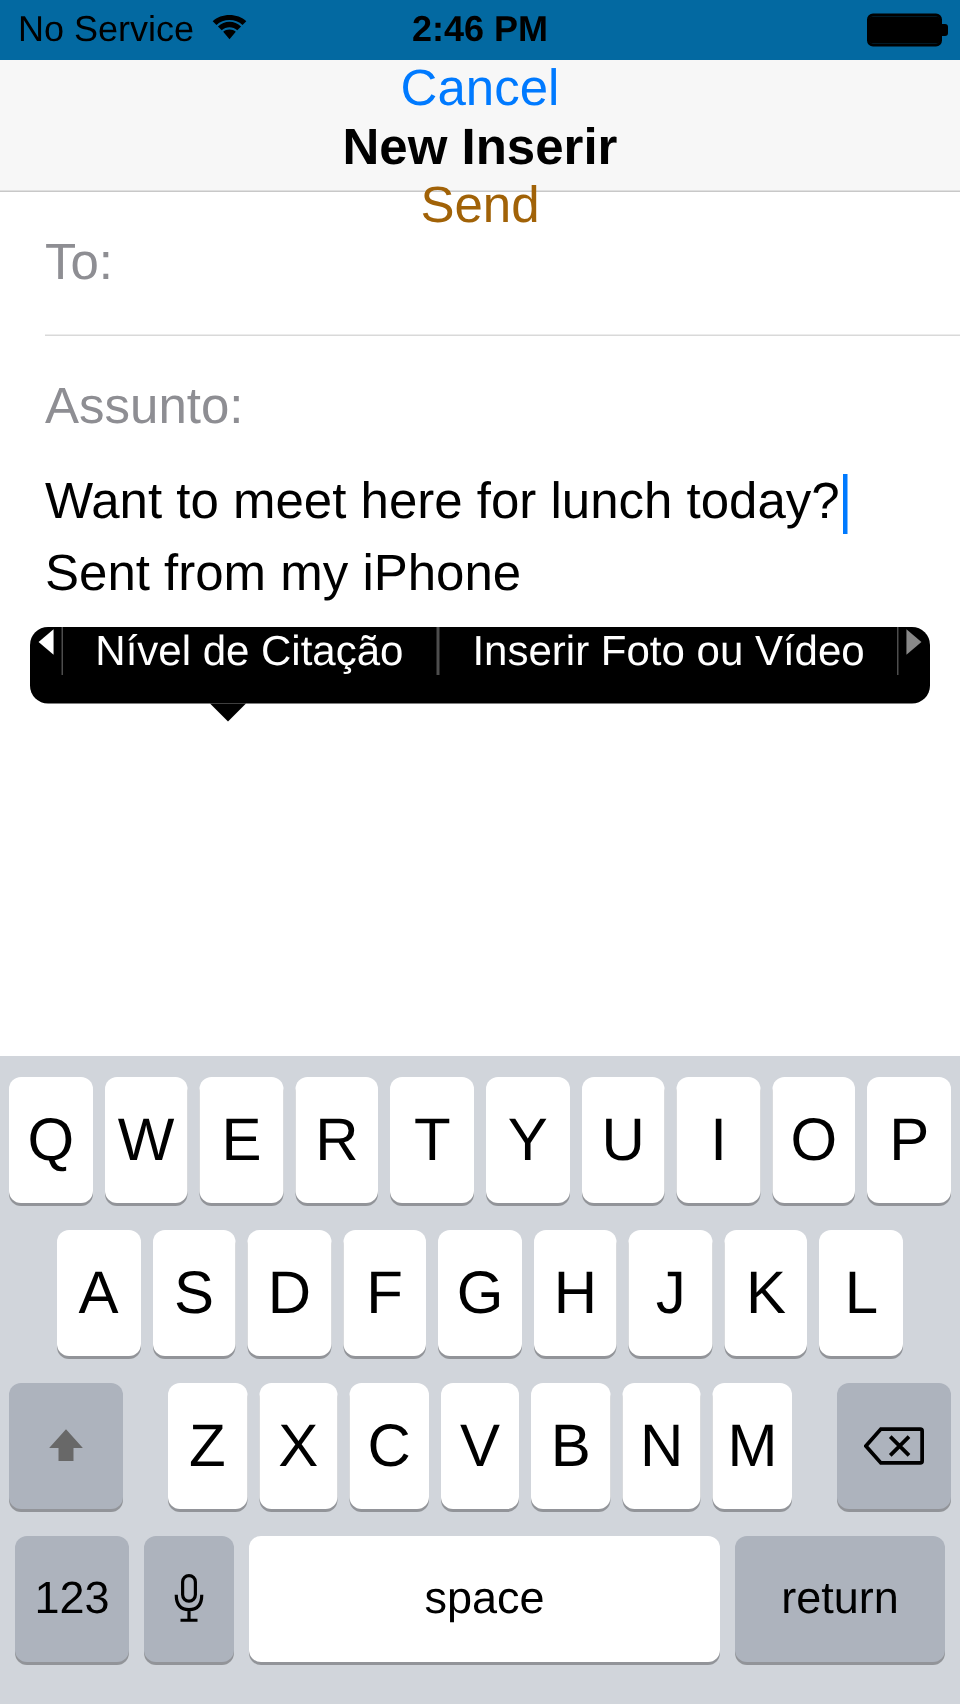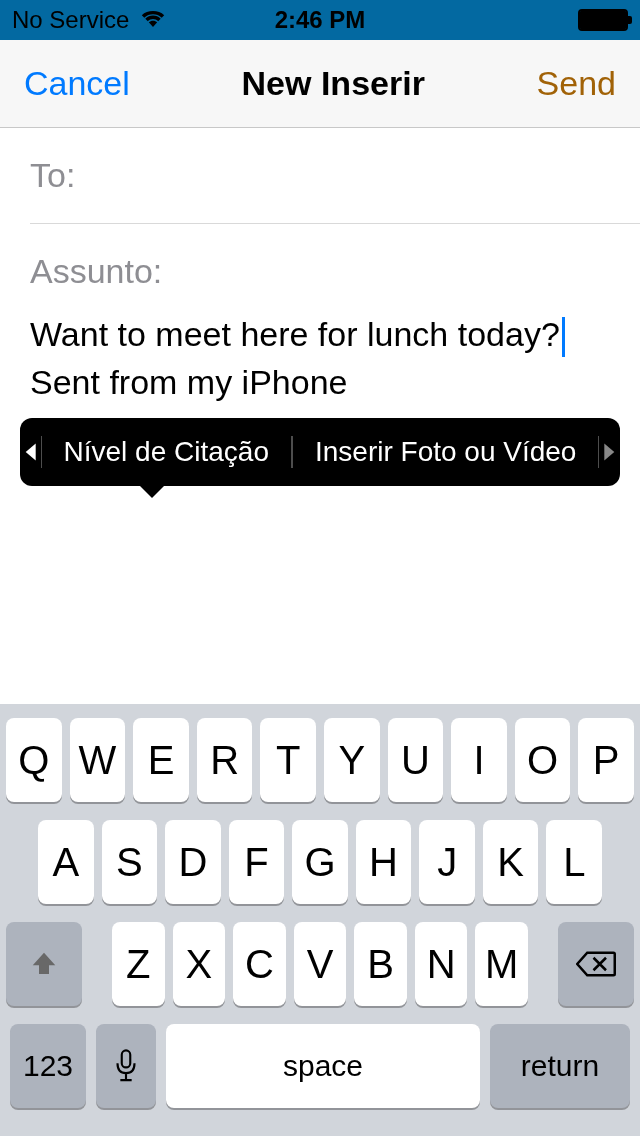--- a/index.html
+++ b/index.html
@@ -6,37 +6,37 @@
   html, body { width: 640px; height: 1136px; font-family: -apple-system, "Helvetica Neue", Helvetica, Arial, sans-serif; background: #fff; overflow: hidden; }
   .status-bar { height: 40px; display: flex; align-items: center; justify-content: space-between; padding: 0 12px; font-size: 24px; font-weight: 500; background: #0369a1; }
   .status-left { display: flex; align-items: center; gap: 10px; }
   .status-center { position: absolute; left: 0; right: 0; text-align: center; font-weight: 600; pointer-events: none; }
   .status-right { display: flex; align-items: center; }
   .wifi-icon svg { width: 28px; height: 20px; }
   .battery { width: 50px; height: 22px; border: 2px solid #000; border-radius: 4px; position: relative; }
   .battery::after { content: ""; position: absolute; right: -6px; top: 5px; width: 4px; height: 8px; background: #000; border-radius: 0 2px 2px 0; }
   .battery-fill { background: #000; height: 100%; width: 100%; border-radius: 1px; }
 
-  .nav-bar { height: 88px; display: flex; align-items: center; justify-content: space-between; padding: 0 24px; background: #f7f7f7; border-bottom: 1px solid #c8c8c8; }
+  .nav-bar { height: 88px; display: flex; align-items: center; justify-content: space-between; padding: 0 24px; background: #f7f7f7; border-bottom: 1px solid #c8c8c8; flex-direction: column; }
   .nav-cancel { color: #007aff; font-size: 34px; font-weight: 400; }
   .nav-title { font-size: 34px; font-weight: 700; color: #000; }
   .nav-send { color: #a16207; font-size: 34px; font-weight: 500; }
 
   .compose { padding: 0 0 0 30px; }
   .field-row { border-bottom: 1px solid #d9d9d9; padding: 28px 24px 28px 0; display: flex; align-items: flex-start; font-size: 34px; color: #8e8e93; white-space: nowrap; overflow: hidden; text-overflow: ellipsis; }
   .field-row.subject { border-bottom: none; padding-bottom: 10px; }
   .field-label { color: #8e8e93; }
   .field-value { color: #8e8e93; margin-left: 6px; overflow: hidden; text-overflow: ellipsis; }
 
   .body-area { padding: 10px 30px 0 30px; font-size: 34px; color: #000; line-height: 1.4; position: relative; }
   .body-text { position: relative; }
   .cursor { display: inline-block; width: 3px; height: 40px; background: #007aff; vertical-align: middle; margin-left: 2px; }
   .signature { font-size: 34px; color: #000; }
 
-  .edit-menu { position: absolute; top: 418px; left: 20px; right: 20px; height: 68px; background: #000; border-radius: 12px; display: flex; align-items: center; color: #fff; font-size: 28px; z-index: 10; }
+  .edit-menu { position: absolute; top: 418px; left: 20px; right: 20px; height: 51px; background: #000; border-radius: 12px; display: flex; align-items: flex-start; color: #fff; font-size: 28px; z-index: 10; }
   .edit-menu-arrow { width: 58px; display: flex; align-items: center; justify-content: center; }
   .edit-menu-item { display: flex; align-items: center; justify-content: center; padding: 0 22px; border-left: 1px solid #4d4d4d; border-right: 1px solid #4d4d4d; white-space: nowrap; }
   .edit-menu-item:first-of-type { border-left: none; }
   .edit-menu::after { content: ""; position: absolute; top: 100%; left: 120px; border: 12px solid transparent; border-top-color: #000; }
 
   .keyboard { position: absolute; bottom: 0; left: 0; right: 0; height: 432px; background: #d1d5db; padding: 14px 6px 6px 6px; display: flex; flex-direction: column; gap: 18px; }
   .kb-row { display: flex; justify-content: center; gap: 8px; }
   .key { background: #fff; border-radius: 8px; box-shadow: 0 2px 0 rgba(0,0,0,0.3); height: 84px; display: flex; align-items: center; justify-content: center; font-size: 40px; color: #000; flex: 1; max-width: 57px; }
   .kb-row.row2 { padding: 0 32px; }
   .key-shift, .key-del { background: #adb3bd; flex: 0 0 76px; max-width: 76px; }

